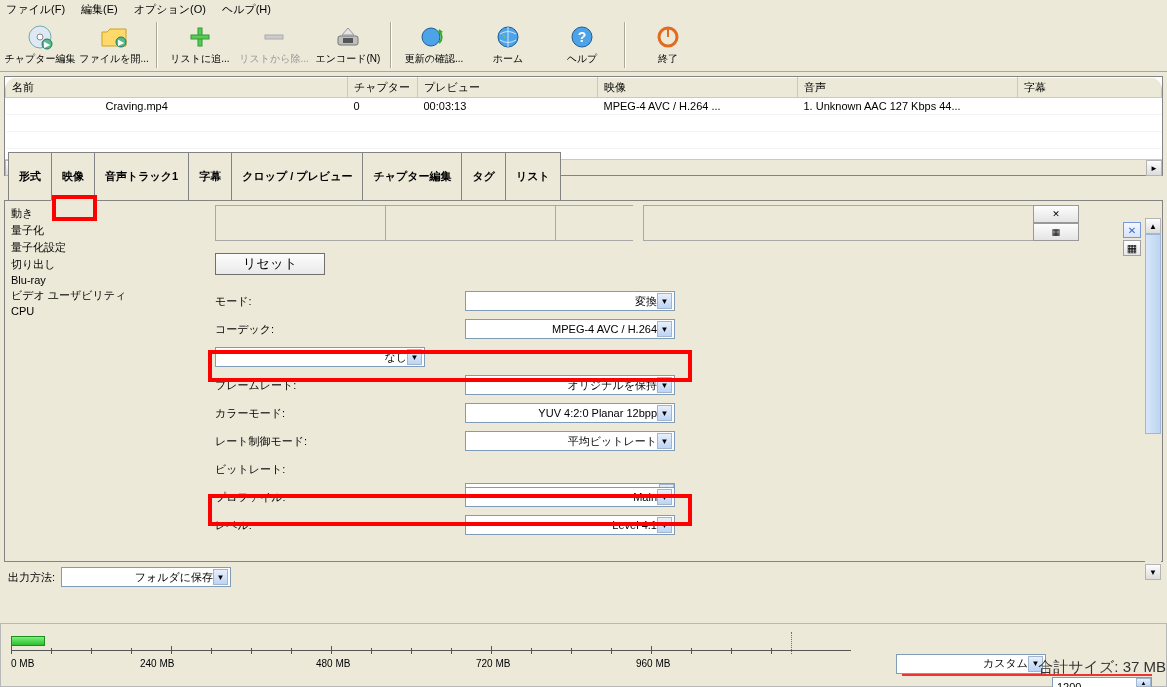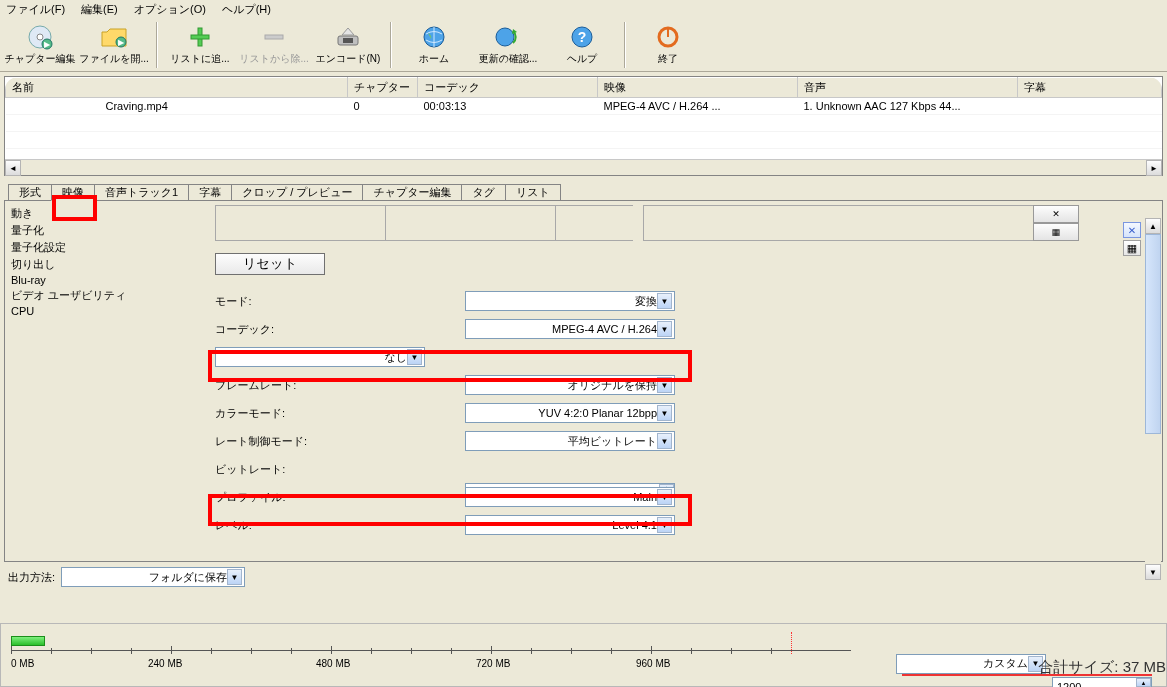--- a/index.html
+++ b/index.html
@@ -22,21 +22,21 @@
   .filelist-wrap { height:100px; border:1px solid #848484; margin:4px; background:#fff; position:relative; display:flex; flex-direction:column; }
   .filelist { flex:1; overflow:hidden;border-radius:13px; }
   table.fl { width:100%; border-collapse:collapse; }
   table.fl th { background:#ece9d8; border:1px solid #c8c8c8; border-top:1px solid #fff; font-weight:normal; text-align:left; padding:2px 6px; height:16px; position:relative; }
   table.fl td { padding:2px 6px; border-bottom:1px solid #f4f4f4; height:16px; white-space:nowrap; }
   .hscroll { height:16px; background:#ece9d8; border-top:1px solid #c8c8c8; display:flex; justify-content:space-between; }
   .hscroll .sbtn { width:16px; height:16px; background:linear-gradient(#fdfdfd,#dcdcdc); border:1px solid #b4b4b4; display:flex; align-items:center; justify-content:center; font-size:8px; }
 
   
   .tabs { height:20px; display:flex; align-items:flex-end; padding-left:8px; position:relative; }
-  .tab { padding:0 10px; background:#ece9d8; border:1px solid #848484; border-bottom:none; margin-right:-1px; cursor:default; position:relative; }
+  .tab { padding:16px 10px; background:#ece9d8; border:1px solid #848484; border-bottom:none; margin-right:-1px; cursor:default; position:relative;font-weight:bold; }
   .tab.active { background:#ece9d8; z-index:2; border-bottom:1px solid #ece9d8; top:1px; }
   .redbox { position:absolute; border:4px solid #f00; pointer-events:none; z-index:50; }
   #rb-tab { left:52px; top:195px; width:45px; height:26px; }
 
   
   .midpanel { border:1px solid #848484; border-top:1px solid #848484; margin:0 4px 4px 4px; height:362px; display:flex; background:#ece9d8; }
   .sidecats { width:190px; padding:4px 6px; border-right:0; }
   .sidecats div { padding:1px 0; cursor:default; }
   .settings { flex:1; padding:4px 10px 4px 20px; position:relative; overflow:hidden; }
 
@@ -141,37 +141,37 @@
             <rect x="2" y="10" width="20" height="9" rx="2" fill="#bfbfbf" stroke="#777"></rect>
             <rect x="7" y="12" width="10" height="5" fill="#555"></rect>
             <path d="M6 9 L18 9 L12 2 Z" fill="#e4e4e4" stroke="#999"></path>
           </svg>
         </div>
       <div class="lab">エンコード(N)</div>
     </div>
     <div class="tsep"></div>
     <div class="tbtn">
       <div class="ic">
+          <svg width="26" height="24">
+            <circle cx="10" cy="12" r="9" fill="#4da3e8" stroke="#1b5d99"></circle>
+            <path d="M18 6 A8 8 0 0 1 18 18" stroke="#3a3" stroke-width="2" fill="none"></path>
+            <path d="M18 4 L22 7 L17 9 Z" fill="#3a3"></path>
+          </svg>
+        </div>
+      <div class="lab">更新の確認...</div>
+    </div>
+    <div class="tbtn">
+      <div class="ic">
           <svg width="24" height="24">
             <circle cx="12" cy="12" r="10" fill="#4da3e8" stroke="#1b5d99"></circle>
             <path d="M4 9 Q12 4 20 9 M4 15 Q12 20 20 15 M12 2 V22" stroke="#cfe8ff" fill="none"></path>
             <path d="M6 8 Q10 10 9 14" fill="#6fc36f"></path>
           </svg>
         </div>
       <div class="lab">ホーム</div>
-    </div>
-    <div class="tbtn">
-      <div class="ic">
-          <svg width="26" height="24">
-            <circle cx="10" cy="12" r="9" fill="#4da3e8" stroke="#1b5d99"></circle>
-            <path d="M18 6 A8 8 0 0 1 18 18" stroke="#3a3" stroke-width="2" fill="none"></path>
-            <path d="M18 4 L22 7 L17 9 Z" fill="#3a3"></path>
-          </svg>
-        </div>
-      <div class="lab">更新の確認...</div>
     </div>
     <div class="tbtn">
       <div class="ic">
           <svg width="24" height="24">
             <circle cx="12" cy="12" r="10" fill="#4da3e8" stroke="#1b5d99"></circle>
             <text x="12" y="17" font-size="14" text-anchor="middle" fill="#fff" font-weight="bold">?</text>
           </svg>
         </div>
       <div class="lab">ヘルプ</div>
     </div>
@@ -187,21 +187,21 @@
     </div>
   </div>
 
   <div class="filelist-wrap">
     <div class="filelist">
       <table class="fl">
         <thead>
             <tr>
           <th style="width:342px">名前</th>
           <th style="width:70px">チャプター</th>
-          <th style="width:180px">コーデック</th>
+          <th style="width:180px">プレビュー</th>
           <th style="width:200px">映像</th>
           <th style="width:220px">音声</th>
           <th>字幕</th>
         </tr>
           </thead>
         <tbody>
           <tr>
             <td style="padding-left:100px">Craving.mp4</td>
             <td>0</td>
             <td>00:03:13</td>
@@ -341,21 +341,21 @@
     <div class="gb">▦</div>
   </div>
   <div class="vscroll" style="right:6px;">
     <div class="sa" style="top:0">▲</div>
     <div class="thumb"></div>
     <div class="sa" style="bottom:0">▼</div>
   </div>
 
   <div class="outrow">
     <span>出力方法:</span>
-    <div class="sel" style="width:184px">
+    <div class="sel" style="width:170px">
         <span>フォルダに保存</span>
         <span class="dd">▼</span>
       </div>
   </div>
 
   <div class="ruler-wrap">
     <div class="ruler">
       <div class="bar"></div>
       <div class="axis"></div>
       <div class="tick" style="left:0"></div>
@@ -373,21 +373,21 @@
       <div class="tick" style="left:480px"></div>
         <div class="tick tmin" style="left:520px"></div>
         <div class="tick tmin" style="left:560px"></div>
         <div class="tick tmin" style="left:600px"></div>
       <div class="tick" style="left:640px"></div>
         <div class="tick tmin" style="left:680px"></div>
         <div class="tick tmin" style="left:720px"></div>
         <div class="tick tmin" style="left:760px"></div>
       <div class="redline" style="left:780px"></div>
       <div class="tlab" style="left:0">0 MB</div>
-      <div class="tlab" style="left:137px">240 MB</div>
+      <div class="tlab" style="left:129px">240 MB</div>
       <div class="tlab" style="left:305px">480 MB</div>
       <div class="tlab" style="left:465px">720 MB</div>
       <div class="tlab" style="left:625px">960 MB</div>
     </div>
     <div class="bottom-right">
       <div class="sel" style="width:150px">
           <span>カスタム</span>
           <span class="dd">▼</span>
         </div>
       <div class="spin" style="width:100px">

